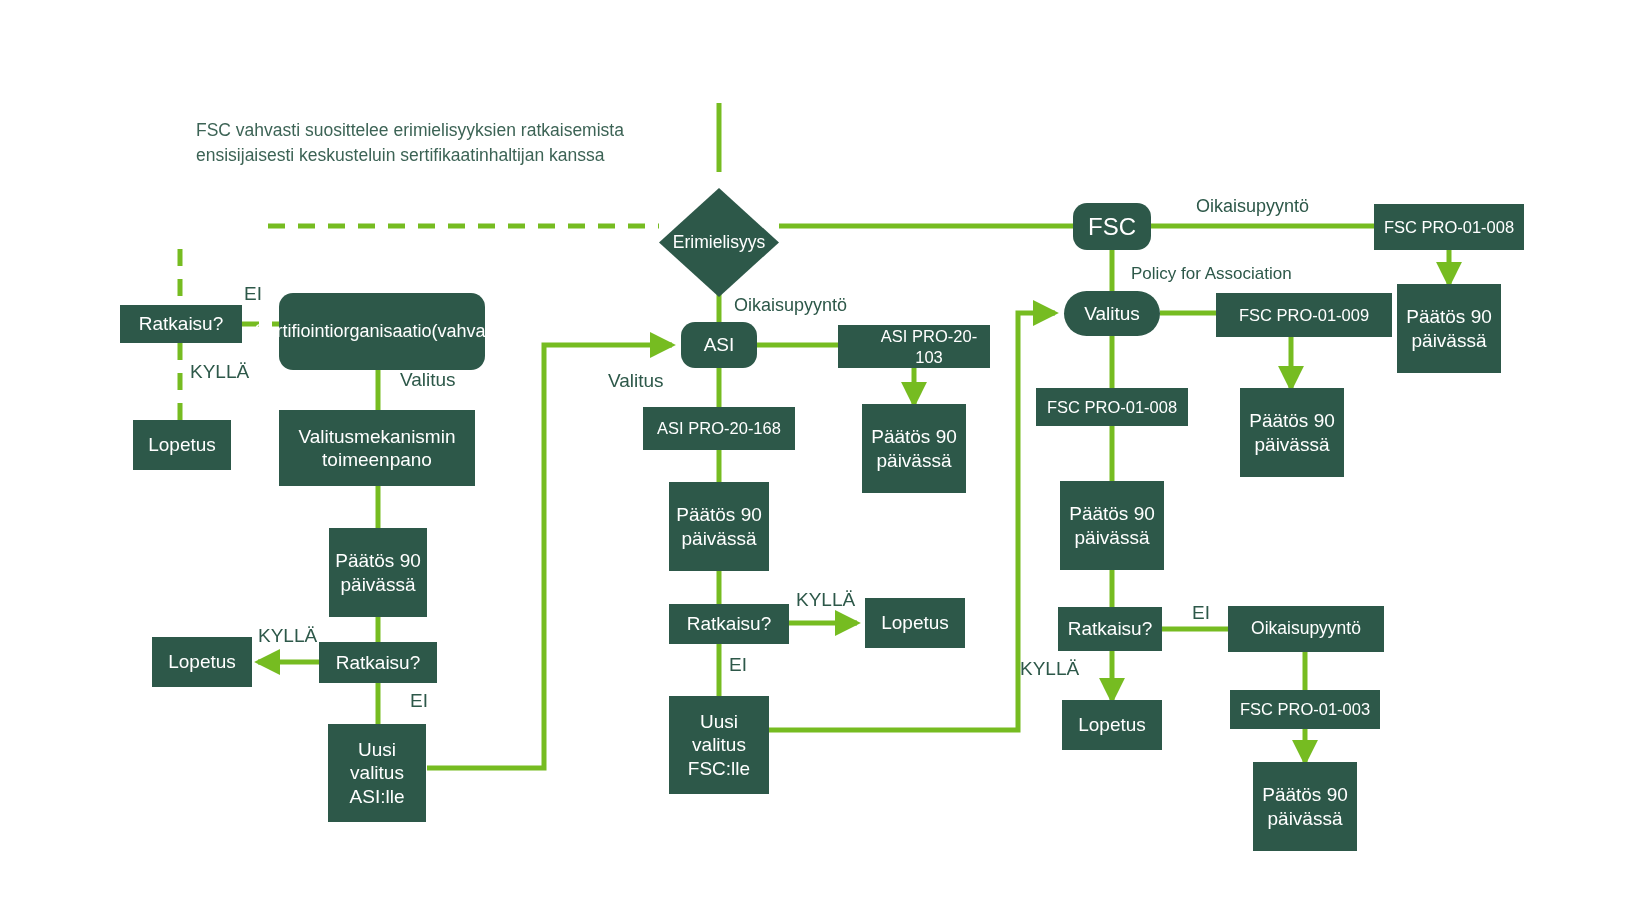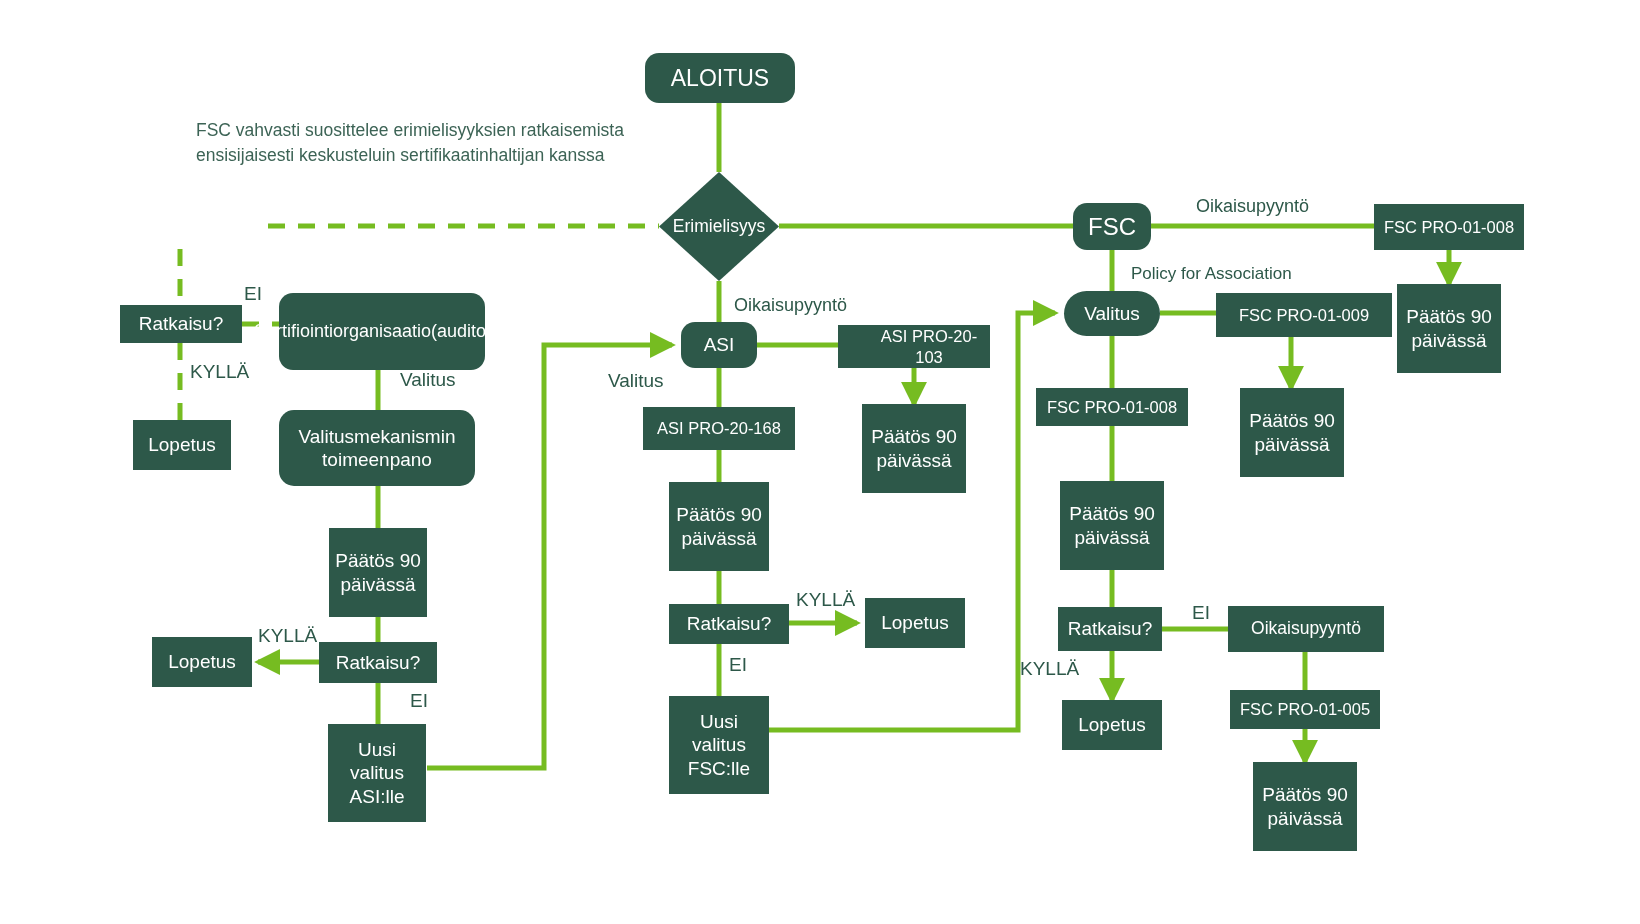--- a/index.html
+++ b/index.html
@@ -91,40 +91,39 @@
       <path d="M 1305 729 L 1305 762" marker-end="url(#ah)"></path>
 
     </g>
   </svg>
 
   <div class="note" style="left:196px;top:118px;width:470px;font-size:17.5px;">
     <div>FSC vahvasti suosittelee erimielisyyksien ratkaisemista</div>
     <div>ensisijaisesti keskusteluin sertifikaatinhaltijan kanssa</div>
   </div>
 
-  <div class="node rounded" style="left:645px;top:53px;width:150px;height:50px;font-size:23px;">ALOITUS</div>
-
-  <div style="position:absolute;left:659px;top:172px;width:120px;height:109px;z-index:3;text-decoration:underline;">
+
+  <div style="position:absolute;left:659px;top:188px;width:120px;height:109px;z-index:3;text-decoration:underline;">
     <div style="position:absolute;left:0;top:0;width:100%;height:100%;
                 background:#2d5849;clip-path:polygon(50% 0,100% 50%,50% 100%,0 50%);"></div>
     <div style="position:absolute;left:-14px;top:0;width:148px;height:109px;display:flex;
                 align-items:center;justify-content:center;color:#fff;font-size:17.5px;">Erimielisyys</div>
   </div>
 
 
   <div class="node" style="left:120px;top:305px;width:122px;height:38px;font-size:19px;">Ratkaisu?</div>
 
   <div class="node" style="left:133px;top:420px;width:98px;height:50px;font-size:19px;">Lopetus</div>
 
   <div class="node rounded" style="left:279px;top:293px;width:206px;height:77px;font-size:18px;flex-direction:row;">
     <span>Sertifiointiorganisaatio</span>
-    <span>(auditoija)</span>
-  </div>
-
-  <div class="node" style="left:279px;top:410px;width:196px;height:76px;font-size:19px;flex-direction:column;border-radius:15px;">
+    <span>(vahvasti)</span>
+  </div>
+
+  <div class="node" style="left:279px;top:410px;width:196px;height:76px;font-size:19px;flex-direction:column;">
     <span>Valitusmekanismin</span>
     <span>toimeenpano</span>
   </div>
 
   <div class="node" style="left:329px;top:528px;width:98px;height:89px;font-size:19px;flex-direction:column;">
     <span>Päätös 90</span>
     <span>päivässä</span>
   </div>
 
   <div class="node" style="left:319px;top:642px;width:118px;height:41px;font-size:19px;">Ratkaisu?</div>
@@ -187,21 +186,21 @@
     <span>Päätös 90</span>
     <span>päivässä</span>
   </div>
 
   <div class="node" style="left:1058px;top:607px;width:104px;height:44px;font-size:19px;">Ratkaisu?</div>
 
   <div class="node" style="left:1062px;top:700px;width:100px;height:50px;font-size:19px;">Lopetus</div>
 
   <div class="node" style="left:1228px;top:606px;width:156px;height:46px;font-size:17.5px;">Oikaisupyyntö</div>
 
-  <div class="node" style="left:1230px;top:690px;width:150px;height:39px;font-size:16.5px;">FSC PRO-01-005</div>
+  <div class="node" style="left:1230px;top:690px;width:150px;height:39px;font-size:16.5px;">FSC PRO-01-003</div>
 
   <div class="node" style="left:1253px;top:762px;width:104px;height:89px;font-size:19px;flex-direction:column;">
     <span>Päätös 90</span>
     <span>päivässä</span>
   </div>
 
   <div class="lbl" style="left:244px;top:283px;font-size:19px;">EI</div>
 
   <div class="lbl" style="left:190px;top:361px;font-size:19px;">KYLLÄ</div>
 

